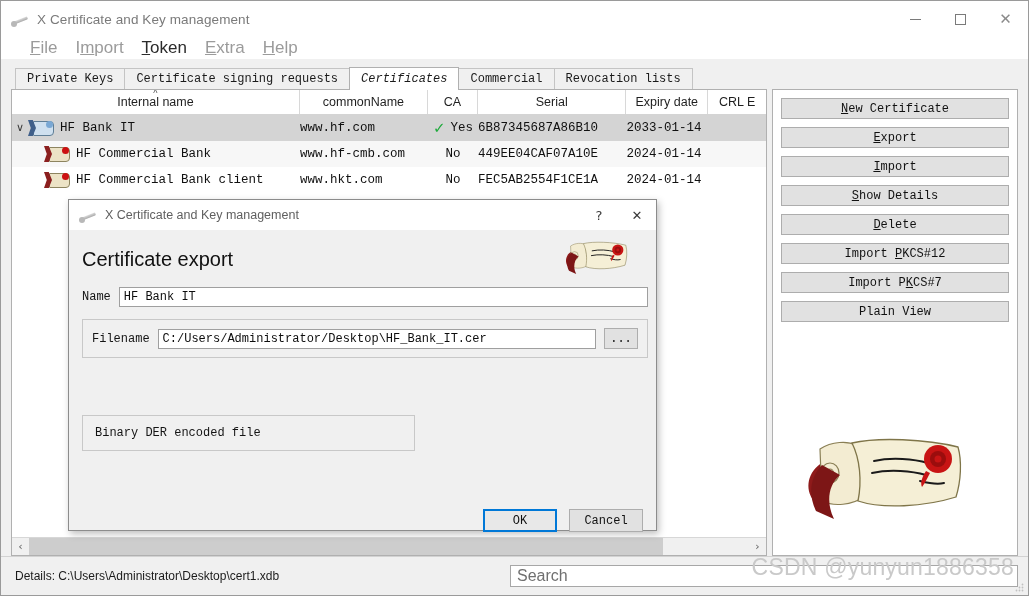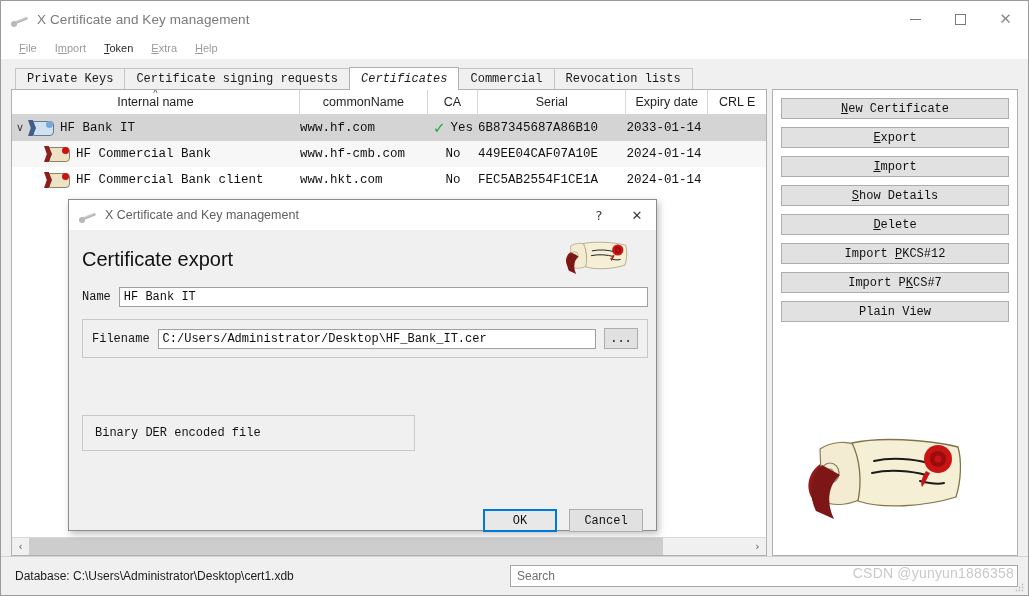--- a/index.html
+++ b/index.html
@@ -72,23 +72,23 @@
   .wb-min { width: 11px; height: 1px; background: #7a7a7a; }
   .wb-max { width: 11px; height: 11px; border: 1px solid #7a7a7a; box-sizing: border-box; }
   .wb-close { font-size: 15px; line-height: 1; color: #8a8a8a; font-family: "DejaVu Sans", sans-serif; }
 
   
   .menubar {
     height: 22px;
     background: #ffffff;
     display: flex;
     align-items: center;
-    padding-left: 9px;
-    flex: 0 0 auto;
-    font-size: 11px;
+    padding-left: 20px;
+    flex: 0 0 auto;
+    font-size: 17px;
   }
   .menu-item {
     padding: 2px 9px;
     color: #9b9b9b;
     white-space: nowrap;
   }
   .menu-item.active { color: #2b2b2b; }
   .menu-item .mn { text-decoration: underline; }
 
   
@@ -334,38 +334,38 @@
     position: absolute;
     left: 509px; top: 8px;
     width: 508px; height: 22px;
   }
   .search-input {
     width: 100%; height: 100%;
     box-sizing: border-box;
     border: 1px solid #a7a7a7;
     background: #ffffff;
     font-family: "Liberation Sans", sans-serif;
-    font-size: 12px;
+    font-size: 16px;
     color: #a16207;
     padding: 0 6px;
     outline: none;
   }
   .search-input::placeholder { color: #6f6f6f; }
   .resize-grip {
     position: absolute;
     right: 4px; bottom: 3px;
     width: 10px; height: 10px;
     opacity: 0.45;
   }
 
   
   .watermark {
     position: absolute;
     right: 14px; top: 10px;
-    font-size: 14px;
+    font-size: 23px;
     color: #c9c9c9;
     letter-spacing: 0.2px;
     pointer-events: none;
     white-space: nowrap;
   }
 
   
   .dialog {
     position: absolute;
     left: 67px; top: 198px;
@@ -684,21 +684,21 @@
           <circle cx="152" cy="40" r="14" fill="#c81414"></circle>
           <circle cx="152" cy="40" r="8" fill="#9b0d0d"></circle>
           <circle cx="152" cy="40" r="3.5" fill="#c81414"></circle>
           <path d="M140 52 C136 58 134 64 136 68 C139 64 142 58 144 54 Z" fill="#c81414"></path>
         </svg>
       </div>
     </div>
   </div>
 
   <div class="statusbar">
-    <div class="db-label">Database: C:\Users\Administrator\Desktop\cert1.xdb</div>
+    <div class="db-label">Details: C:\Users\Administrator\Desktop\cert1.xdb</div>
     <div class="search-wrap">
       <input class="search-input" type="text" placeholder="Search" style="">
     </div>
     <svg class="resize-grip" viewBox="0 0 10 10">
       <circle cx="8.5" cy="8.5" r="0.9" fill="#8a8a8a"></circle>
       <circle cx="5.5" cy="8.5" r="0.9" fill="#8a8a8a"></circle>
       <circle cx="8.5" cy="5.5" r="0.9" fill="#8a8a8a"></circle>
       <circle cx="2.5" cy="8.5" r="0.9" fill="#8a8a8a"></circle>
       <circle cx="8.5" cy="2.5" r="0.9" fill="#8a8a8a"></circle>
       <circle cx="5.5" cy="5.5" r="0.9" fill="#8a8a8a"></circle>

